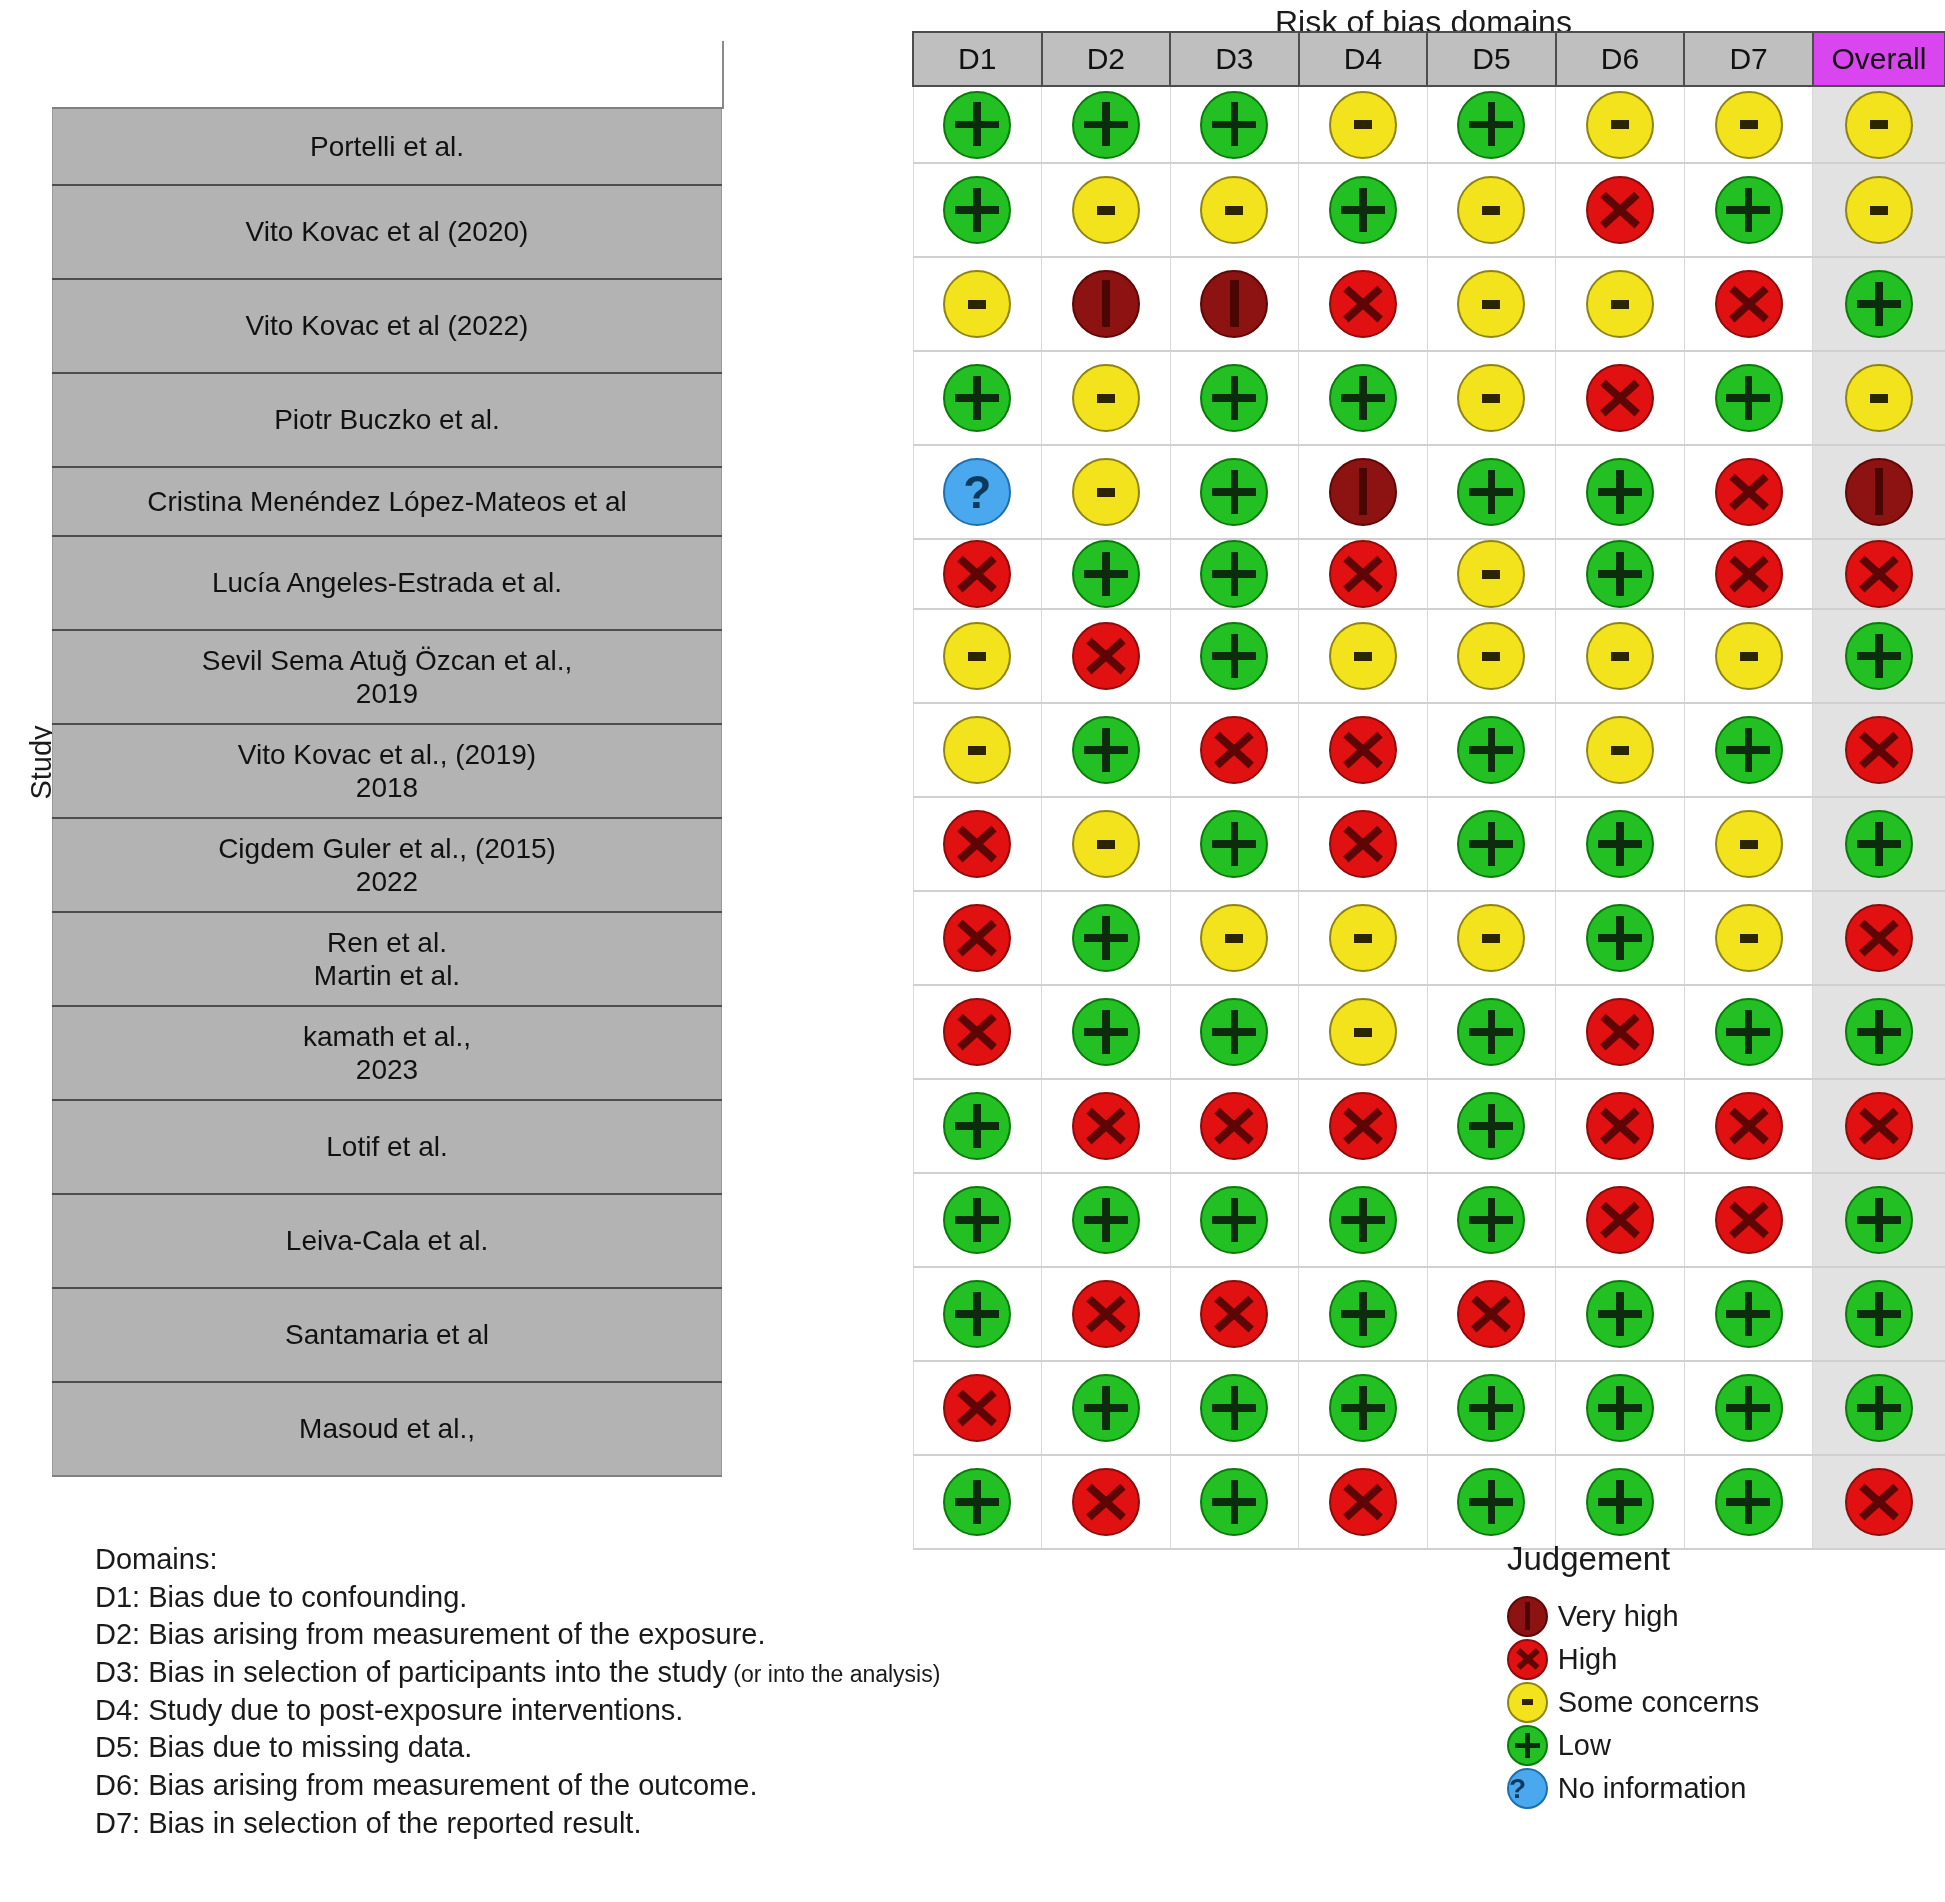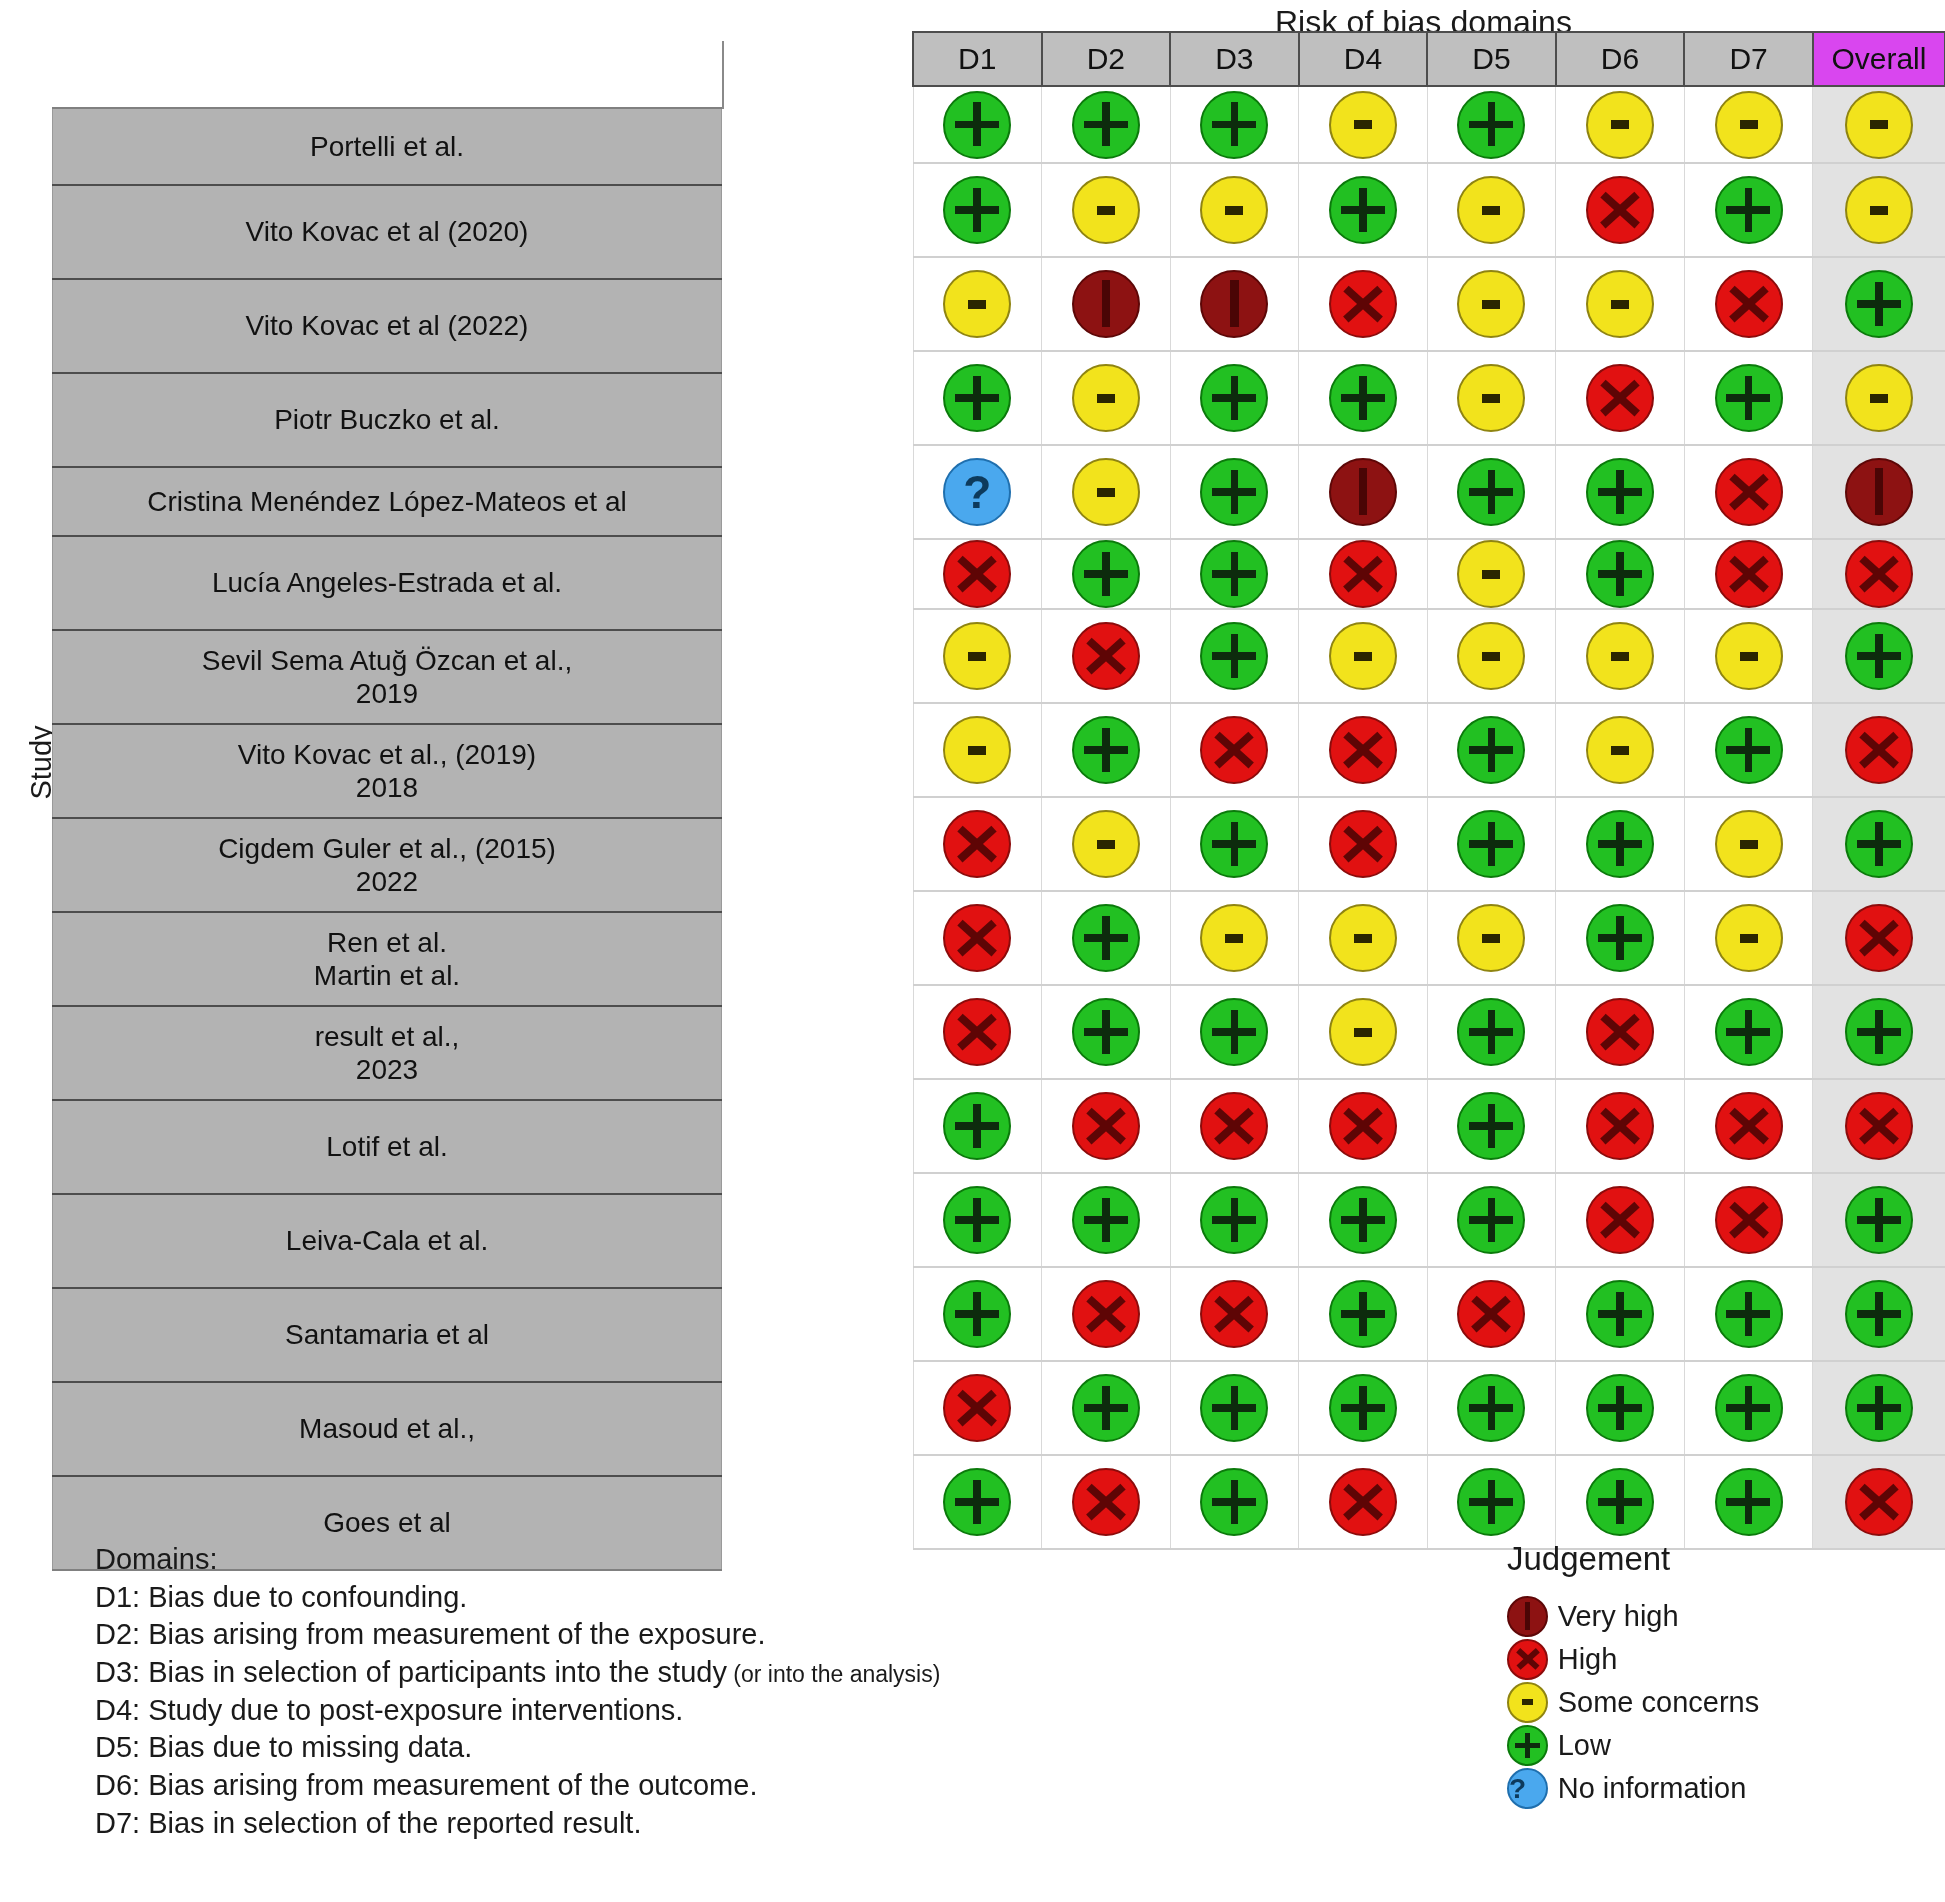--- a/index.html
+++ b/index.html
@@ -254,21 +254,21 @@
         </td>
       </tr>
       <tr>
         <td style="height: 92px; margin-left: 20px;">
           <div>Ren et al.</div>
           <div>Martin et al.</div>
         </td>
       </tr>
       <tr>
         <td style="height: 92px;">
-          <div>result et al.,</div>
+          <div>kamath et al.,</div>
           <div>2023</div>
         </td>
       </tr>
       <tr>
         <td style="height: 92px;">
           <div>Lotif et al.</div>
         </td>
       </tr>
       <tr>
         <td style="height: 92px;">
@@ -276,25 +276,20 @@
         </td>
       </tr>
       <tr>
         <td style="height: 92px;">
           <div>Santamaria et al</div>
         </td>
       </tr>
       <tr>
         <td style="height: 92px;">
           <div>Masoud et al.,</div>
-        </td>
-      </tr>
-      <tr>
-        <td style="height: 92px;">
-          <div>Goes  et al</div>
         </td>
       </tr>
     </tbody>
 </table>
 
 <table id="rob-grid">
   <thead>
     <tr id="rob-grid-head">
         <th class="" style="width: 128px;">D1</th>
         <th class="" style="width: 128px;">D2</th>

